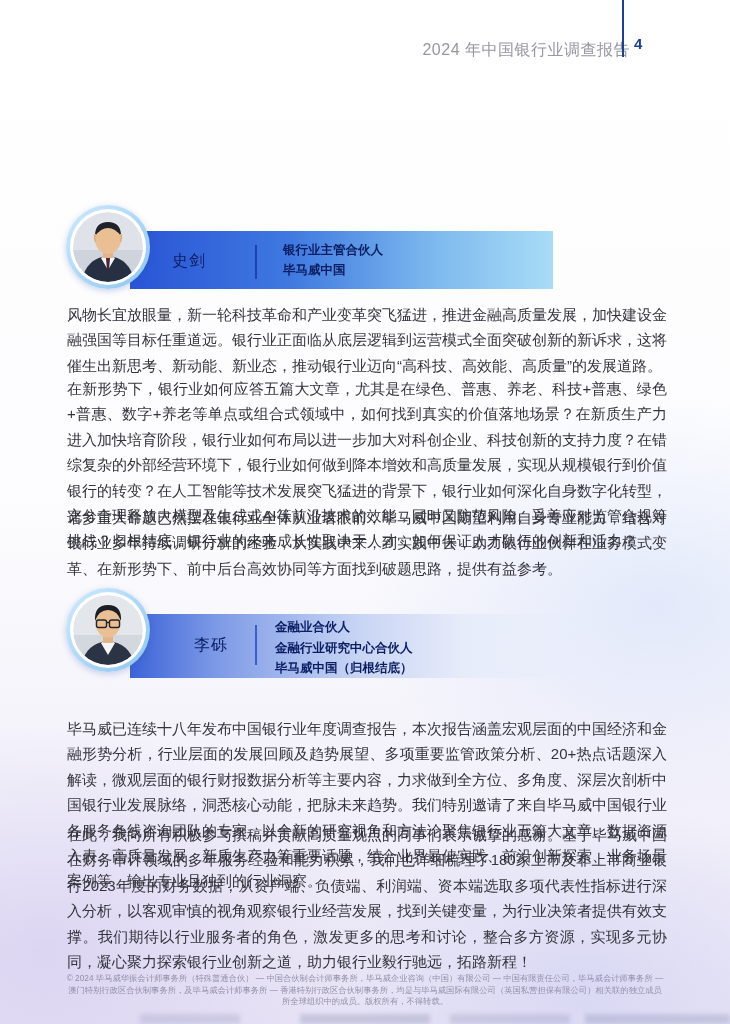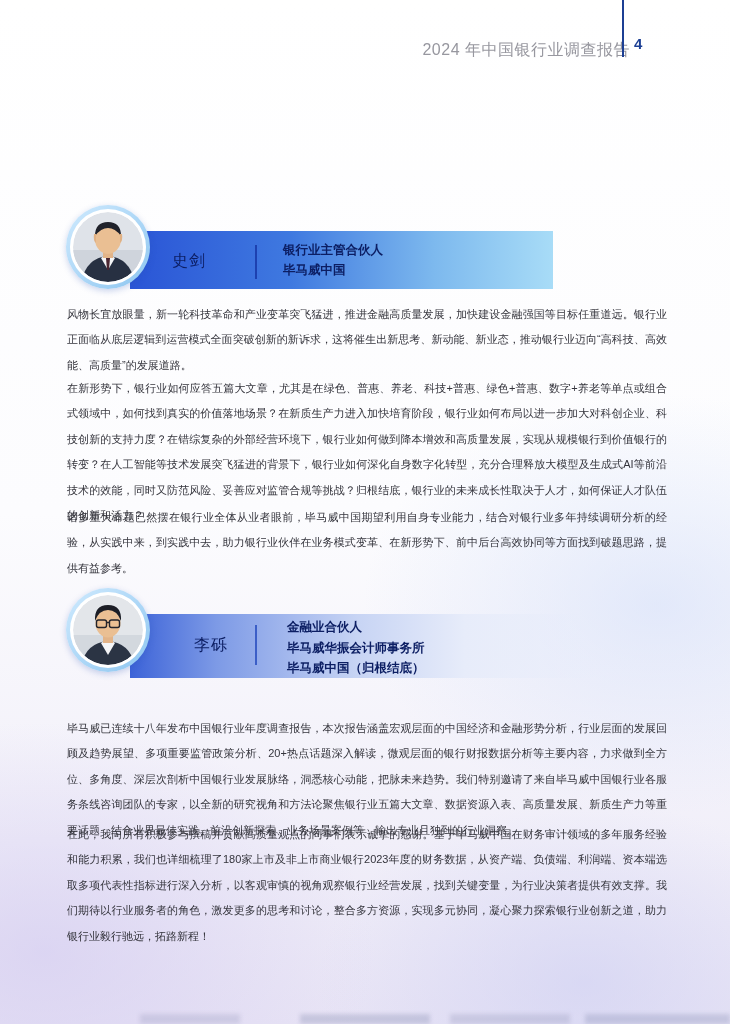--- a/index.html
+++ b/index.html
@@ -67,27 +67,27 @@
   .v-div{
     position:absolute;left:255px;width:2px;background:rgba(20,50,160,0.75);
   }
   .v-div1{top:245px;height:34px;}
   .v-div2{top:625px;height:40px;background:rgba(38,75,190,0.8);}
   .p-titles{
     position:absolute;left:275px;color:#0c1e63;font-size:12.5px;font-weight:bold;
   }
   .p-titles1{top:240px;}
   .p-titles1 div{line-height:20px;margin-left:8px;}
-  .p-titles2{top:617px;margin-left:12px;}
+  .p-titles2{top:617px;}
   .p-titles2 div{line-height:20.5px;}
 
   
   .para{
     position:absolute;left:67px;width:600px;
-    font-size:11px;line-height:25.4px;color:#34343c;
+    font-size:15px;line-height:25.4px;color:#34343c;
     text-align:justify;
   }
   .para1{top:302px;}
   .para2{top:376px;}
   .para3{top:505px;}
   .para4{top:716px;}
   .para5{top:822px;}
 
   
   .footer{
@@ -168,26 +168,27 @@
           <rect x="36.5" y="25" width="10" height="7.5" rx="2" fill="none" stroke="#23242c" stroke-width="1.4"></rect>
           <line x1="33.5" y1="27.5" x2="36.5" y2="27.5" stroke="#23242c" stroke-width="1.4"></line>
         </g>
       </svg>
     </div>
   </div>
   <div class="p-name p-name2">李砾</div>
   <div class="v-div v-div2"></div>
   <div class="p-titles p-titles2">
     <div>金融业合伙人</div>
-    <div>毕马威华振会计师事务所</div>
+    <div>金融行业研究中心合伙人</div>
     <div>毕马威中国（归根结底）</div>
   </div>
 
   <div class="para para4">毕马威已连续十八年发布中国银行业年度调查报告，本次报告涵盖宏观层面的中国经济和金融形势分析，行业层面的发展回顾及趋势展望、多项重要监管政策分析、20+热点话题深入解读，微观层面的银行财报数据分析等主要内容，力求做到全方位、多角度、深层次剖析中国银行业发展脉络，洞悉核心动能，把脉未来趋势。我们特别邀请了来自毕马威中国银行业各服务条线咨询团队的专家，以全新的研究视角和方法论聚焦银行业五篇大文章、数据资源入表、高质量发展、新质生产力等重要话题，结合业界最佳实践、前沿创新探索、业务场景案例等，输出专业且独到的行业洞察。</div>
   <div class="para para5">在此，我向所有积极参与撰稿并贡献高质量观点的同事们表示诚挚的感谢。基于毕马威中国在财务审计领域的多年服务经验和能力积累，我们也详细梳理了180家上市及非上市商业银行2023年度的财务数据，从资产端、负债端、利润端、资本端选取多项代表性指标进行深入分析，以客观审慎的视角观察银行业经营发展，找到关键变量，为行业决策者提供有效支撑。我们期待以行业服务者的角色，激发更多的思考和讨论，整合多方资源，实现多元协同，凝心聚力探索银行业创新之道，助力银行业毅行驰远，拓路新程！</div>
 
+  <div class="footer">© 2024 毕马威华振会计师事务所（特殊普通合伙） — 中国合伙制会计师事务所，毕马威企业咨询（中国）有限公司 — 中国有限责任公司，毕马威会计师事务所 — 澳门特别行政区合伙制事务所，及毕马威会计师事务所 — 香港特别行政区合伙制事务所，均是与毕马威国际有限公司（英国私营担保有限公司）相关联的独立成员所全球组织中的成员。版权所有，不得转载。</div>
 
   <div class="shade shade1"></div>
   <div class="shade shade2"></div>
   <div class="shade shade3"></div>
   <div class="shade shade4"></div>
 
 </div>
 
 </body></html>

